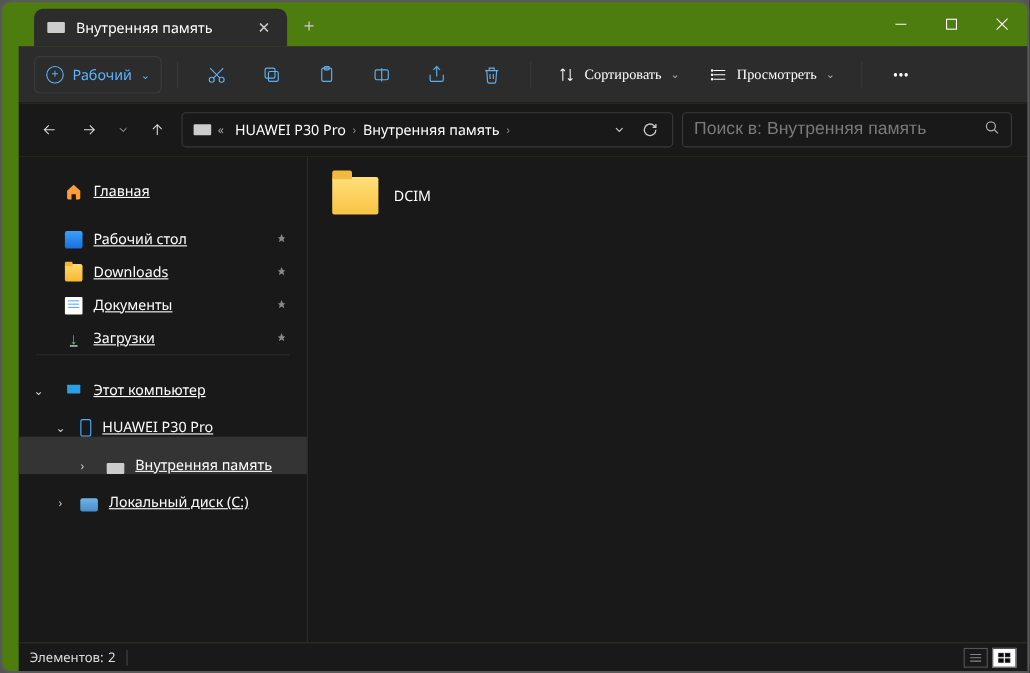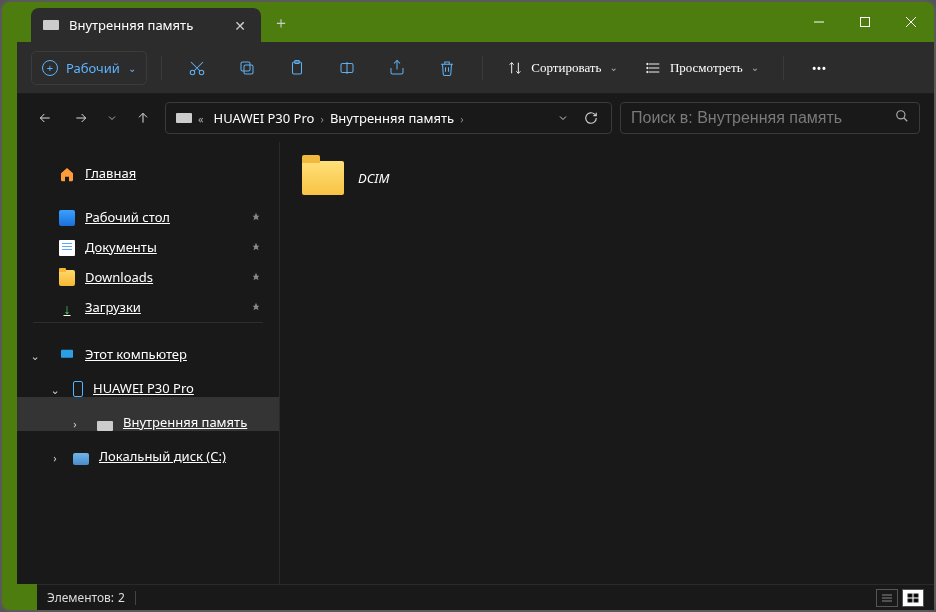--- a/index.html
+++ b/index.html
@@ -143,21 +143,20 @@
   .ico-img::after{content:"";position:absolute;left:3px;bottom:2px;width:4px;height:4px;background:#fff;border-radius:50%;}
   .ico-pc svg { fill:#2a9fe6; }
   .ico-phone { width:10px; height:16px; border:1.5px solid #4db2ff; border-radius:2px;}
   .ico-drive2 { width:16px; height:10px; background:#ccc; border-radius:1px;}
   .ico-hdd { width:16px;height:12px;background:linear-gradient(#6fb4e8,#4a8cc9);border-radius:2px;position:relative;}
 
   .content {
     flex: 1; padding: 14px 18px;
     display: flex; gap: 28px; align-content: flex-start;
     flex-wrap: wrap;
-    font-style: italic;
   }
   .file-item {
     width: 250px; height: 44px;
     display: flex; align-items: center; gap: 14px;
     padding-left: 4px;
   }
   .folder-lg {
     width: 42px; height: 34px;
     background: linear-gradient(#ffe07a 0%, #f8c344 100%);
     border-radius: 2px; position: relative;
@@ -166,21 +165,21 @@
     content:""; position:absolute; left:0; top:-6px; width:18px; height:8px;
     background:#f3b93f; border-radius: 2px 2px 0 0;
   }
   .file-item .fname { color:#fff; }
 
   
   .statusbar {
     height: 26px; background:#191919;
     border-top: 1px solid #2a2a2a;
     display:flex; align-items:center; padding:0 10px;
-    color:#ddd; font-size:12px;margin-left:20px;
+    color:#ddd; font-size:12px;
   }
   .statusbar .ssep { width:1px;height:14px;background:#444;margin:0 10px;}
   .statusbar .spacer{flex:1;}
   .viewbtn { width:22px;height:18px;border:1px solid #555; margin-left:4px; display:flex;align-items:center;justify-content:center;}
   .viewbtn.active{background:#fff;}
   .viewbtn svg{stroke:#888;stroke-width:1;}
   .viewbtn.active svg{stroke:#222;}
 
   .pin svg{fill:#888;width:10px;height:10px;}
 </style>
@@ -353,29 +352,29 @@
       <div style="height:14px;"></div>
 
       <div class="srow sm">
         <span class="ico ico-desktop"></span>
         <span class="lbl">Рабочий стол</span>
         <span class="pin"><svg viewBox="0 0 24 24">
               <path d="M12 2l3 7h5l-4 4 2 7-6-4-6 4 2-7-4-4h5z"></path>
             </svg></span>
       </div>
       <div class="srow sm">
-        <span class="ico ico-doc"></span>
-        <span class="lbl">Документы</span>
+        <span class="ico ico-folder"></span>
+        <span class="lbl">Downloads</span>
         <span class="pin"><svg viewBox="0 0 24 24">
               <path d="M12 2l3 7h5l-4 4 2 7-6-4-6 4 2-7-4-4h5z"></path>
             </svg></span>
       </div>
       <div class="srow sm">
-        <span class="ico ico-folder"></span>
-        <span class="lbl">Downloads</span>
+        <span class="ico ico-doc"></span>
+        <span class="lbl">Документы</span>
         <span class="pin"><svg viewBox="0 0 24 24">
               <path d="M12 2l3 7h5l-4 4 2 7-6-4-6 4 2-7-4-4h5z"></path>
             </svg></span>
       </div>
       <div class="srow sm">
         <span class="ico ico-dl">↓</span>
         <span class="lbl">Загрузки</span>
         <span class="pin"><svg viewBox="0 0 24 24">
               <path d="M12 2l3 7h5l-4 4 2 7-6-4-6 4 2-7-4-4h5z"></path>
             </svg></span>

